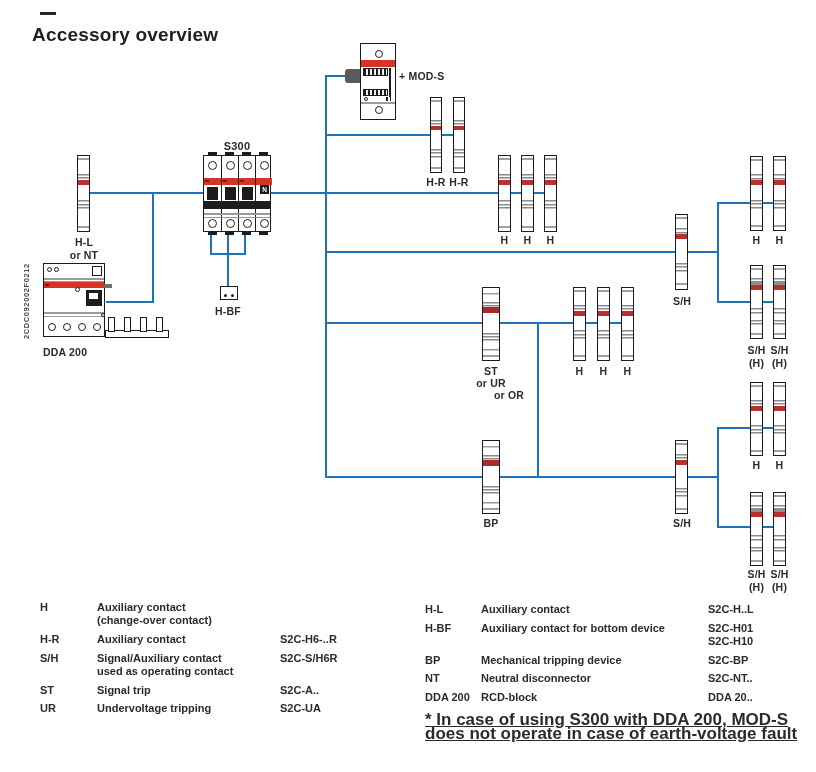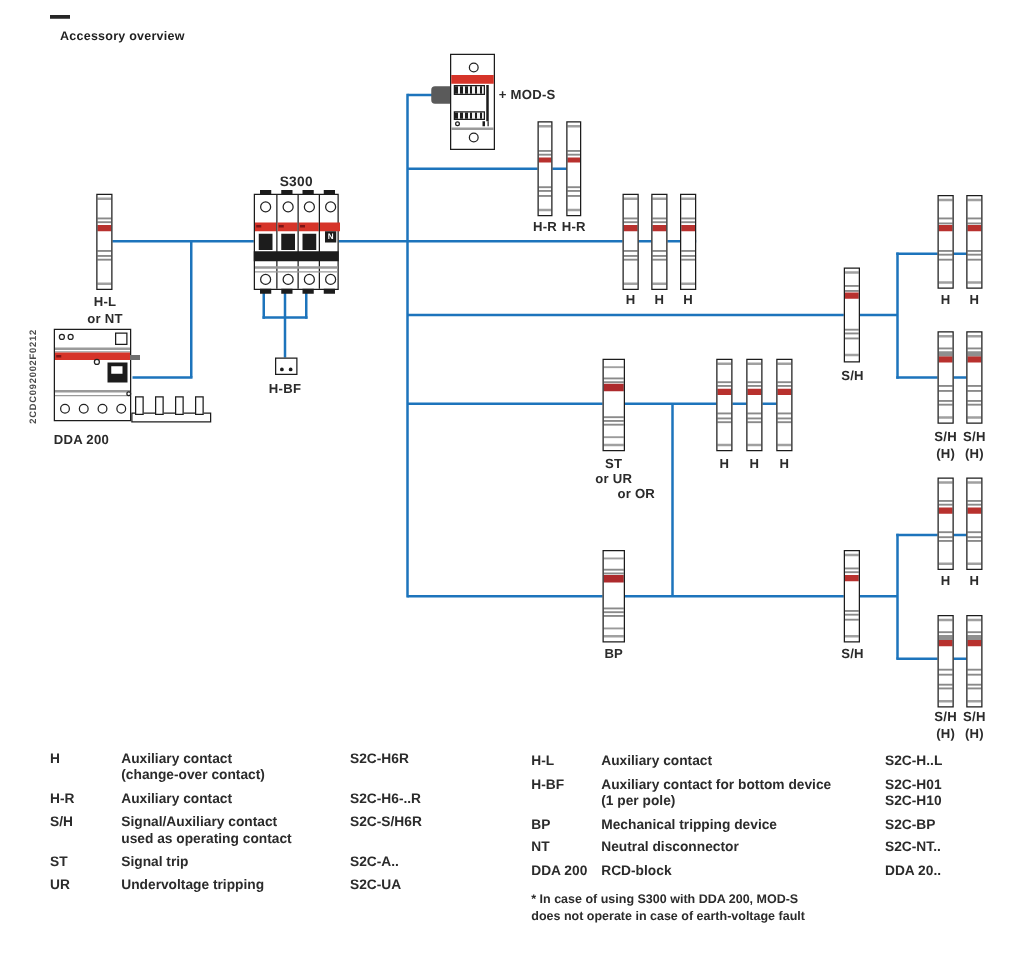--- a/index.html
+++ b/index.html
@@ -1,20 +1,20 @@
 <!DOCTYPE html>
 <html><head>
 <meta charset="utf-8">
 <style>
   html,body{margin:0;padding:0;background:#ffffff;}
   #canvas{position:relative;width:816px;height:772px;background:#fff;overflow:hidden;
           font-family:"Liberation Sans", sans-serif;color:#2e2e2e;}
   
   .title-dash{position:absolute;left:40px;top:12px;width:16px;height:3px;background:#262626;}
-  .page-title{position:absolute;left:48px;top:24px;font-size:10px;font-weight:600;color:#1f1f1f;letter-spacing:.2px;}
+  .page-title{position:absolute;left:32px;top:24px;font-size:19px;font-weight:600;color:#1f1f1f;letter-spacing:.2px;}
   
   .line{position:absolute;background:#1d74bc;z-index:1;}
   
   .dev{position:absolute;background-color:#fff;border:1.5px solid #1c1c1c;box-sizing:border-box;
        z-index:2;background-repeat:no-repeat;}
   .dev-h{background-image:
      linear-gradient(#a0a0a0,#a0a0a0),
      linear-gradient(#8a8a8a,#8a8a8a),linear-gradient(#8a8a8a,#8a8a8a),
      linear-gradient(#b8312e,#b8312e),
      linear-gradient(#8a8a8a,#8a8a8a),linear-gradient(#8a8a8a,#8a8a8a),linear-gradient(#8a8a8a,#8a8a8a),
@@ -103,21 +103,21 @@
   .lrow{display:flex;margin-bottom:5.5px;}
   .lterm{flex:none;}
   .ldesc{flex:none;}
   .lpart{flex:none;}
   .legend-left .lterm{width:57px;}
   .legend-left .ldesc{width:183px;}
   .legend-left .lpart{width:110px;}
   .legend-right .lterm{width:56px;}
   .legend-right .ldesc{width:227px;}
   .legend-right .lpart{width:100px;}
-  .footnote{margin-top:9px;font-size:10px;font-weight:600;line-height:13.5px;color:#2b2b2b;}
+  .footnote{margin-top:9px;font-size:17px;font-weight:600;line-height:13.5px;color:#2b2b2b;text-decoration:underline;}
 </style>
 </head>
 <body>
 
 <div id="canvas">
 
   <div class="title-dash"></div>
   <div class="page-title">Accessory overview</div>
 
   <div class="docnum">2CDC092002F0212</div>
@@ -300,23 +300,20 @@
   <div class="dlabel" style="left:736px;top:581px;width:41px;">(H)</div>
   <div class="dlabel" style="left:759px;top:581px;width:41px;">(H)</div>
 
   <div class="legend legend-left" style="left:40px;top:601px;width:360px;">
     <div class="lrow">
       <div class="lterm">H</div>
       <div class="ldesc">
         <div>Auxiliary contact</div>
         <div>(change-over contact)</div>
       </div>
-      <div class="lpart">
-          <div>S2C-H6R</div>
-        </div>
     </div>
     <div class="lrow">
       <div class="lterm">H-R</div>
       <div class="ldesc">
           <div>Auxiliary contact</div>
         </div>
       <div class="lpart">
           <div>S2C-H6-..R</div>
         </div>
     </div>
@@ -357,21 +354,20 @@
           <div>Auxiliary contact</div>
         </div>
       <div class="lpart">
           <div>S2C-H..L</div>
         </div>
     </div>
     <div class="lrow">
       <div class="lterm">H-BF</div>
       <div class="ldesc">
         <div>Auxiliary contact for bottom device</div>
-        <div>(1 per pole)</div>
       </div>
       <div class="lpart">
         <div>S2C-H01</div>
         <div>S2C-H10</div>
       </div>
     </div>
     <div class="lrow">
       <div class="lterm">BP</div>
       <div class="ldesc">
           <div>Mechanical tripping device</div>

